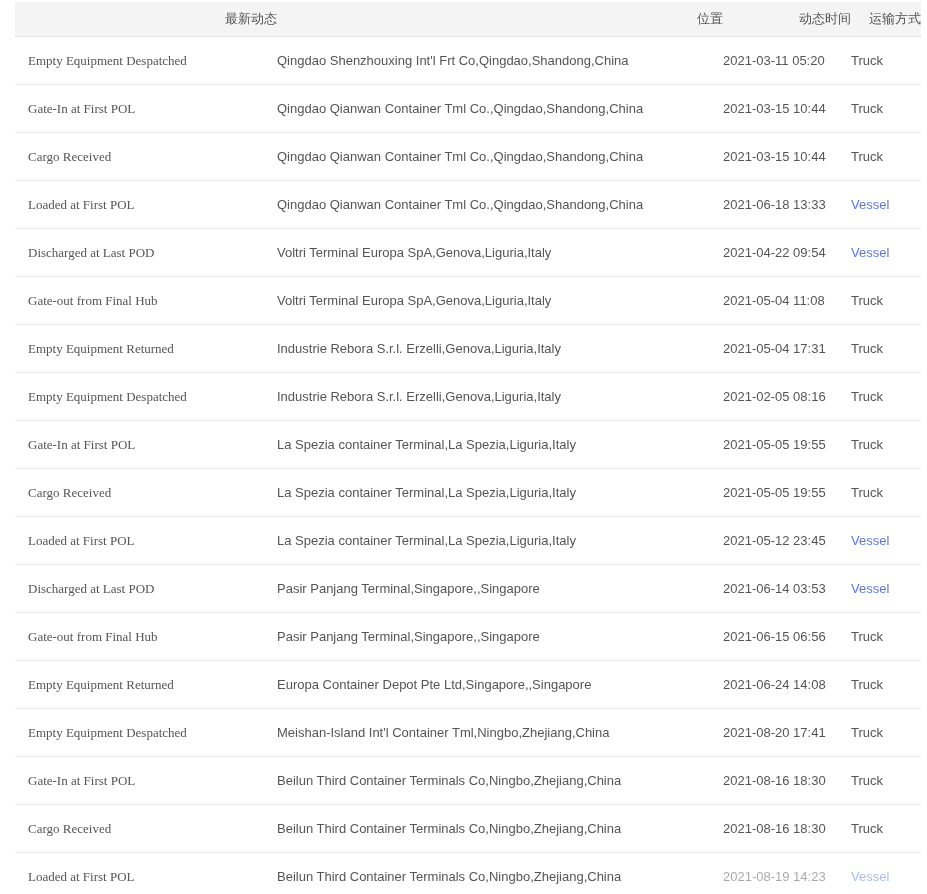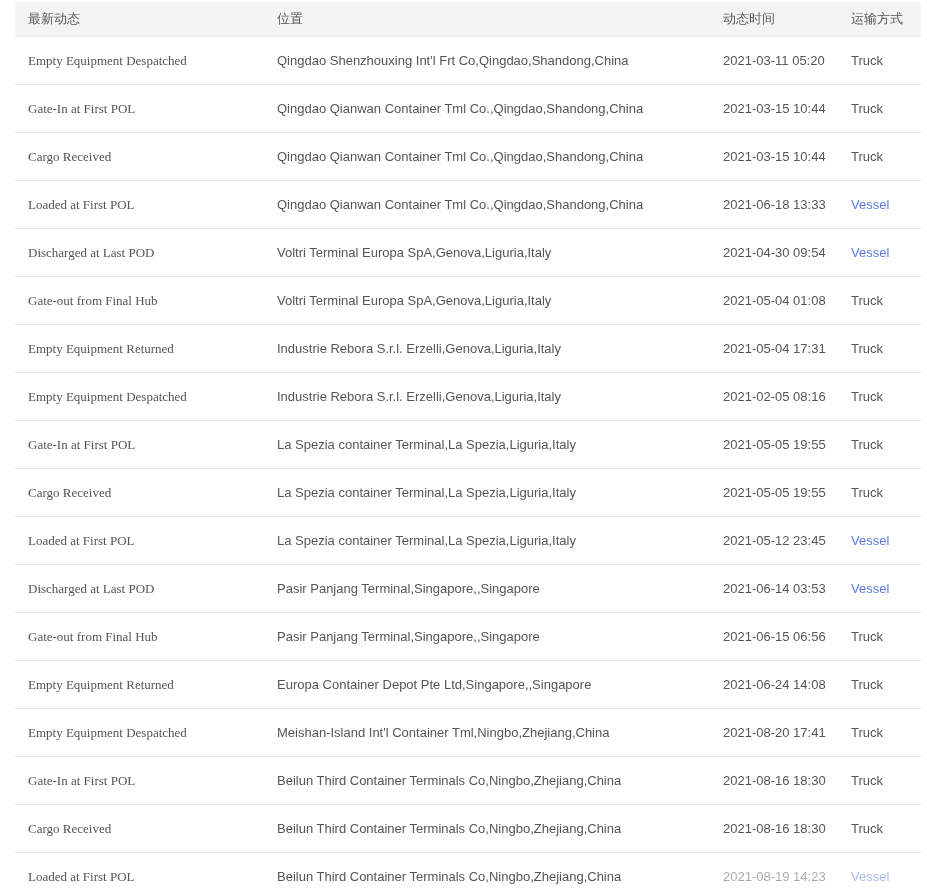--- a/index.html
+++ b/index.html
@@ -25,21 +25,21 @@
     width:906px;
   }
   col.c-status{width:262px;}
   col.c-location{width:446px;}
   col.c-time{width:128px;}
   col.c-mode{width:70px;}
   thead th{
     background:var(--header-bg);
     height:34px;
     font-weight:normal;
-    text-align:left;
+    text-align:right;
     font-size:13px;
     color:var(--text);
     padding:0;
     border-bottom:1px solid #e7e7e7;
     white-space:nowrap;
     overflow:hidden;
   }
   thead th:first-child{padding-left:13px;}
   tbody td{
     height:47px;
@@ -102,27 +102,27 @@
   </tr>
         <tr>
     <td class="col-status">Loaded at First POL</td>
     <td class="col-location">Qingdao Qianwan Container Tml Co.,Qingdao,Shandong,China</td>
     <td class="col-time">2021-06-18 13:33</td>
     <td class="col-mode"><span class="vessel-link">Vessel</span></td>
   </tr>
         <tr>
     <td class="col-status">Discharged at Last POD</td>
     <td class="col-location">Voltri Terminal Europa SpA,Genova,Liguria,Italy</td>
-    <td class="col-time">2021-04-30 09:54</td>
+    <td class="col-time">2021-04-22 09:54</td>
     <td class="col-mode"><span class="vessel-link">Vessel</span></td>
   </tr>
         <tr>
     <td class="col-status">Gate-out from Final Hub</td>
     <td class="col-location">Voltri Terminal Europa SpA,Genova,Liguria,Italy</td>
-    <td class="col-time">2021-05-04 01:08</td>
+    <td class="col-time">2021-05-04 11:08</td>
     <td class="col-mode"><span class="mode-text">Truck</span></td>
   </tr>
         <tr>
     <td class="col-status">Empty Equipment Returned</td>
     <td class="col-location">Industrie Rebora S.r.l. Erzelli,Genova,Liguria,Italy</td>
     <td class="col-time">2021-05-04 17:31</td>
     <td class="col-mode"><span class="mode-text">Truck</span></td>
   </tr>
         <tr>
     <td class="col-status">Empty Equipment Despatched</td>

